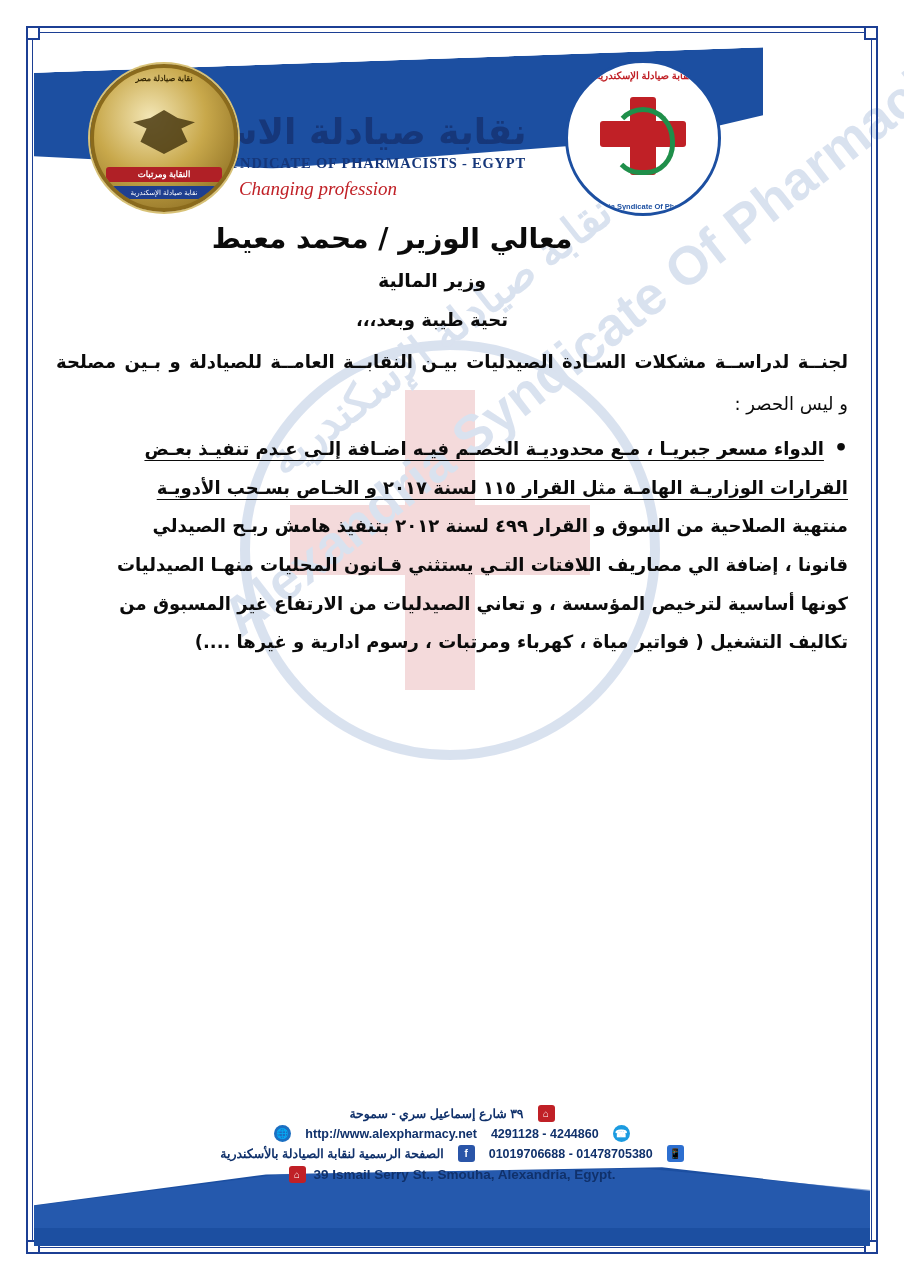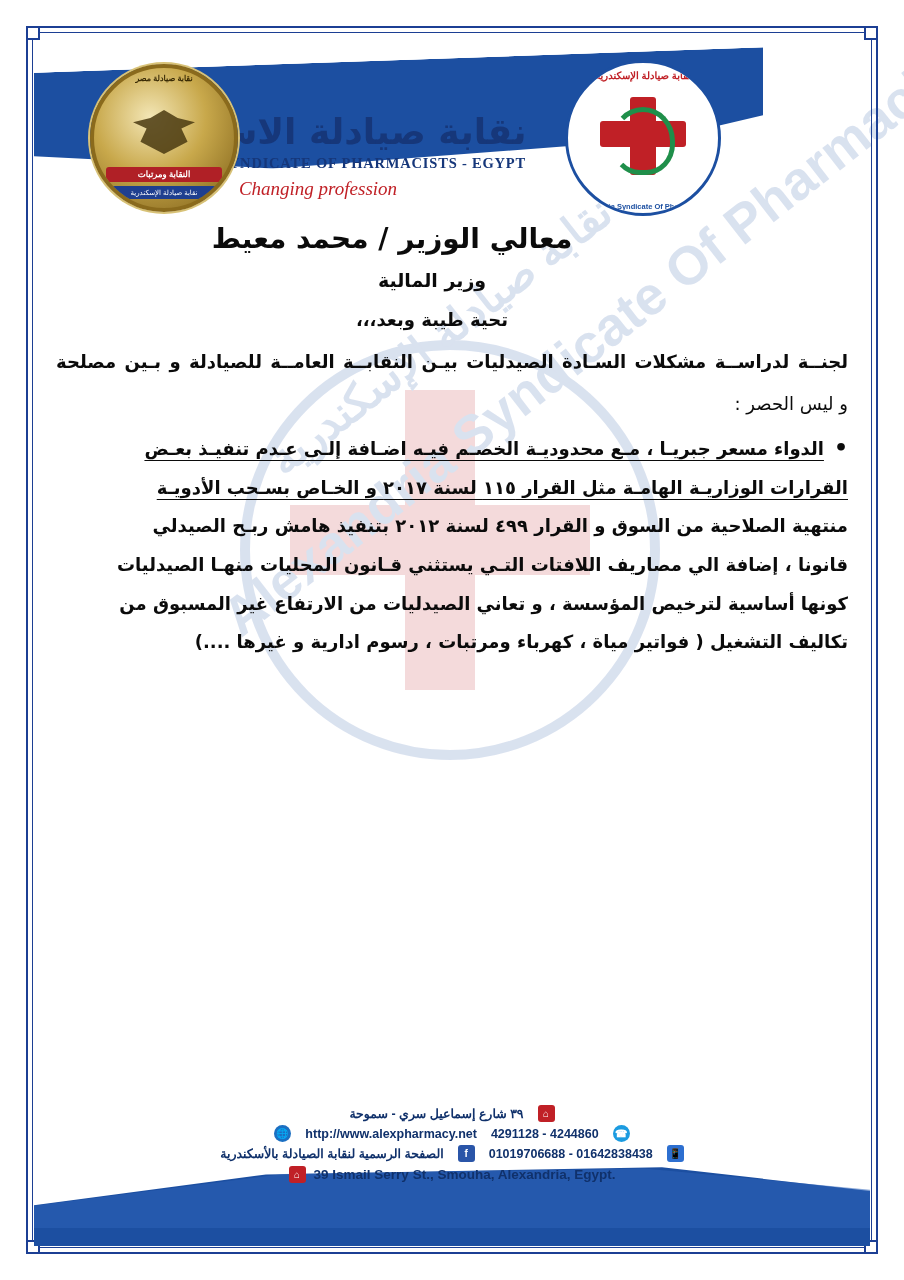--- a/index.html
+++ b/index.html
@@ -482,21 +482,21 @@
 
       <div class="f-row">
         <span class="f-icon ic-phone">☎</span>
         <span class="ltr">4291128 - 4244860</span>
         <span class="ltr">http://www.alexpharmacy.net</span>
         <span class="f-icon ic-globe">🌐</span>
       </div>
 
       <div class="f-row">
         <span class="f-icon ic-mob">📱</span>
-        <span class="ltr">01019706688 - 01642838438</span>
+        <span class="ltr">01019706688 - 01478705380</span>
         <span class="f-icon ic-fb">f</span>
         <span>الصفحة الرسمية لنقابة الصيادلة بالأسكندرية</span>
       </div>
 
       <div class="f-row-final">
         <span class="f-icon ic-home">⌂</span>
         <span>39 Ismail Serry St., Smouha, Alexandria, Egypt.</span>
       </div>
     </div>
   </div>

